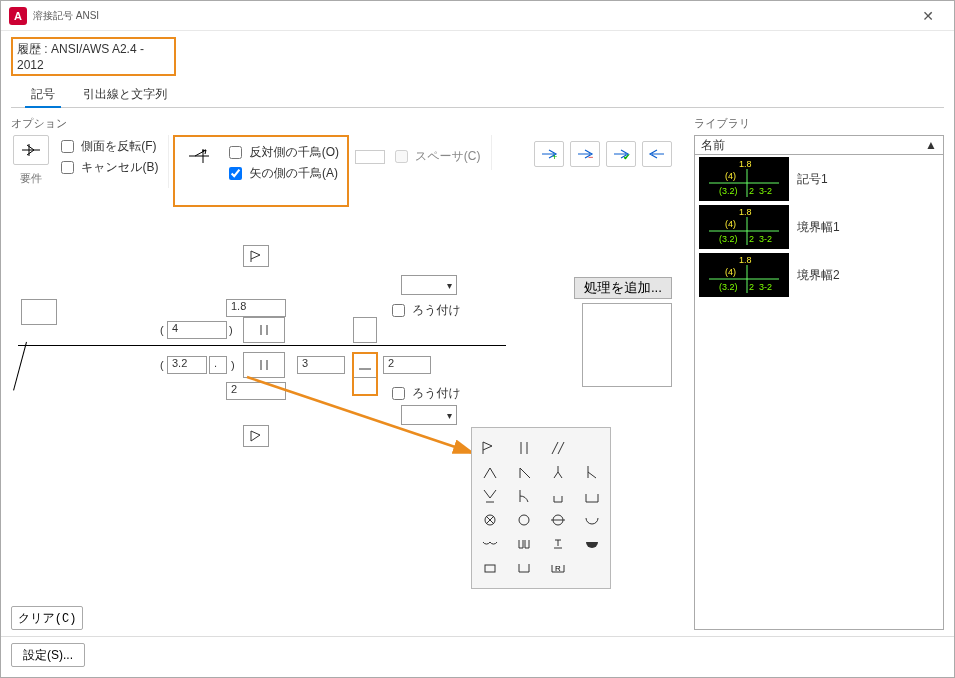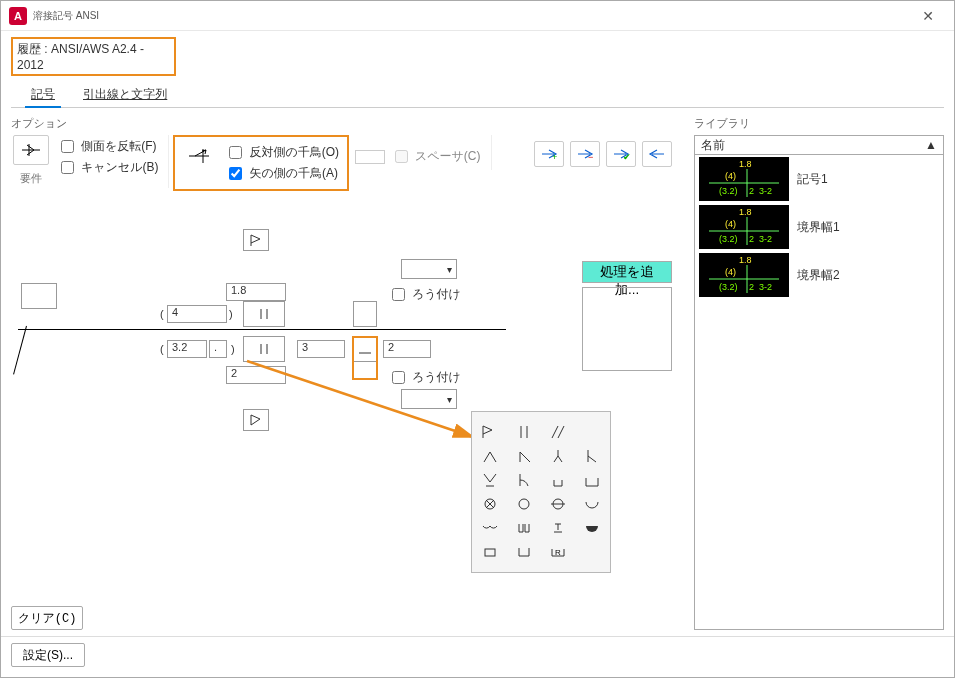--- a/index.html
+++ b/index.html
@@ -5,46 +5,46 @@
   * { box-sizing: border-box; font-family: "Yu Gothic UI", "Meiryo UI", sans-serif; }
   body { margin:0; background:#fff; font-size:12px; color:#333; }
   .window { width:955px; height:678px; border:1px solid #aaa; position:relative; overflow:hidden; background:#fff; }
   .titlebar { height:30px; display:flex; align-items:center; padding:0 8px; border-bottom:1px solid #e8e8e8; }
   .titlebar .appicon { width:18px; height:18px; background:#c03; color:#fff; border-radius:3px; display:flex; align-items:center; justify-content:center; font-weight:bold; font-size:11px; margin-right:6px; }
   .titlebar .title { flex:1; color:#555; font-size:10px; }
   .titlebar .close { width:36px; text-align:center; color:#555; font-size:14px; }
   .client { display:flex; flex-direction:column; height:calc(100% - 30px); padding:6px 10px 10px 10px; }
   .revision { color:#333; padding:2px 4px; border:2px solid #eb8c1e; display:inline-block; width:165px; }
   .tabs { margin-top:6px; display:flex; gap:24px; border-bottom:1px solid #ccc; height:26px; align-items:flex-end; padding-left:18px; }
-  .tab { padding:4px 2px; position:relative;text-decoration:underline; }
+  .tab { padding:4px 2px; position:relative; }
   .tab.active::after { content:""; position:absolute; left:-4px; right:-4px; bottom:-1px; height:2px; background:#0078d7; }
   .maincols { flex:1; display:flex; gap:22px; margin-top:8px; overflow:hidden; }
   .leftpane { flex:1; position:relative; display:flex; flex-direction:column; }
   .rightpane { width:250px; display:flex; flex-direction:column; }
   .sectionlabel { color:#666; font-size:11px; margin-bottom:4px; }
   .optionrow { display:flex; gap:4px; align-items:flex-start; position:relative; }
   .opbox { border-right:1px solid #eee; padding:0 10px 2px 2px; }
   .iconbtn { width:36px; height:30px; border:1px solid #ccc; display:flex; align-items:center; justify-content:center; background:#fff; border-radius:2px; }
   .cb { display:flex; align-items:center; gap:4px; margin:2px 0; }
   .cb input { width:13px; height:13px; }
-  .group2 { border:2px solid #eb8c1e; padding:4px 8px 4px 6px; display:flex; gap:8px; align-items:flex-start; }
+  .group2 { border:2px solid #eb8c1e; padding:4px 8px 20px 6px; display:flex; gap:8px; align-items:flex-start; }
   .smallbtns { display:flex; gap:6px; margin-left:auto; padding-top:6px; }
   .smallbtns .iconbtn { width:30px; height:26px; }
   .reqlabel { color:#777; font-size:11px; margin-top:6px; }
 
   .symbolarea { position:relative; flex:1; }
   .symbolarea .square { position:absolute; border:1px solid #999; background:#fff; display:flex; align-items:center; justify-content:center; }
   .symbolarea .inp { position:absolute; border:1px solid #999; height:18px; background:#fff; padding:0 4px; font-size:11px; }
   .symbolarea .pln { position:absolute; font-size:11px; }
   .symbolarea .dd { position:absolute; border:1px solid #999; height:20px; background:#fff; display:flex; align-items:center; justify-content:flex-end; padding:0 4px; font-size:10px; }
   .weldline { position:absolute; left:55px; top:138px; width:440px; border-top:1px solid #000; }
   .leader1 { position:absolute; left:15px; top:135px; width:1px; height:50px; border-left:1px solid #000; transform:rotate(15deg); transform-origin:top; }
   .leader0 { position:absolute; left:7px; top:138px; width:50px; border-top:1px solid #000; }
 
-  .processbtn { position:absolute; right:0; top:70px; width:90px; height:22px; border:1px solid #aaa; background:#5eead4; }
+  .processbtn { position:absolute; right:0; top:70px; width:98px; height:22px; border:1px solid #aaa; background:#e5e5e5; }
   .processbox { position:absolute; right:0; top:96px; width:90px; height:84px; border:1px solid #aaa; }
 
   .palette { position:absolute; left:460px; top:220px; border:1px solid #b8b8b8; background:#f5f5f5; padding:6px; }
   .palette .prow { display:flex; gap:10px; margin:4px 0; }
   .palette .pcell { width:24px; height:20px; display:flex; align-items:center; justify-content:center; }
   .pcell svg { width:20px; height:16px; }
 
   .highlightbox { position:absolute; left:341px; top:145px; width:26px; height:44px; border:2px solid #eb8c1e; pointer-events:none; }
   .arrow-svg { position:absolute; left:234px; top:168px; pointer-events:none; }
 

